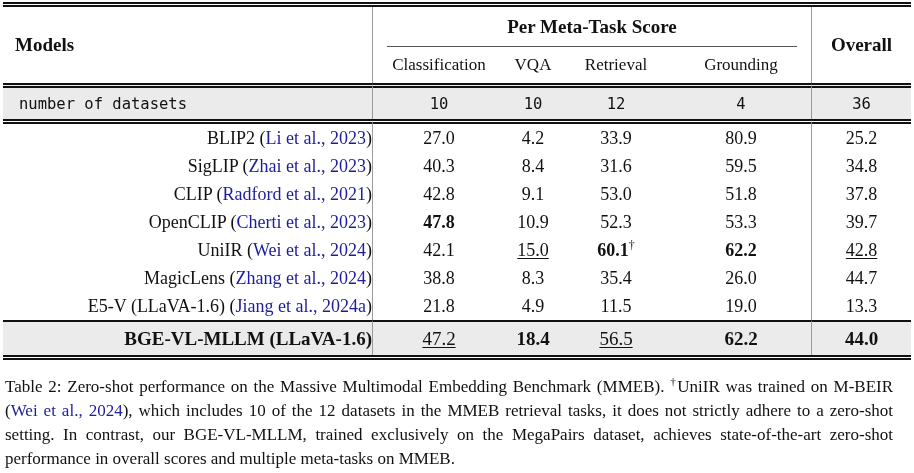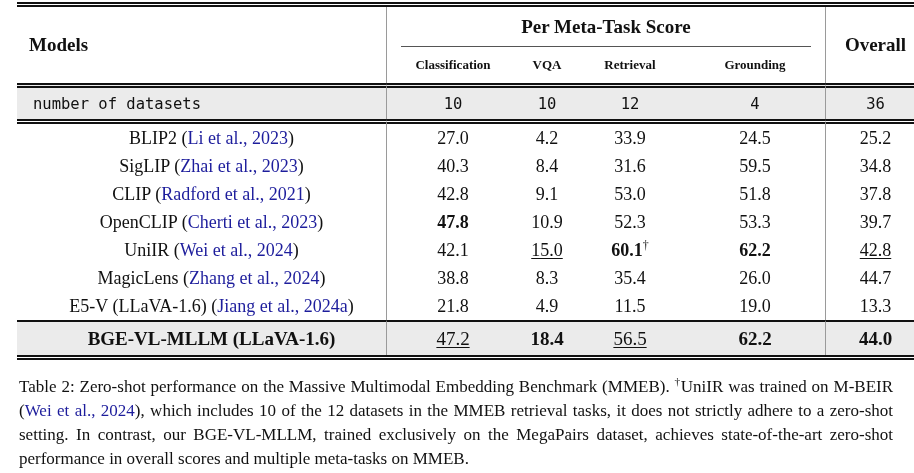--- a/index.html
+++ b/index.html
@@ -7,50 +7,50 @@
     --hl:#ebebeb;
     --rule-dark:#111111;
     --rule-gray:#9a9a9a;
   }
   html,body{margin:0;padding:0;}
   body{
     width:914px;height:473px;background:#ffffff;color:#111;
     font-family:"Liberation Serif","DejaVu Serif",serif;
     overflow:hidden;
   }
-  .page{padding:2px 3px 0 17px;}
+  .page{padding:2px 3px 0 3px;}
   table.tbl{
     width:908px;table-layout:fixed;
     border-collapse:separate;border-spacing:0;
     border-top:5px double var(--rule-dark);
     border-bottom:5px double var(--rule-dark);
   }
   th,td{padding:0;margin:0;text-align:center;vertical-align:middle;font-weight:normal;}
   .vr{border-right:1px solid var(--rule-gray);}
   
   th.models-th{
     text-align:left;padding-left:12px;font-weight:bold;font-size:19px;
   }
   th.group-th{padding:0;vertical-align:bottom;height:29px;}
   .glabel{font-weight:bold;font-size:19px;padding-top:9px;}
   .cmidrule{height:1px;background:#555;margin:8px 14px 0 14px;}
-  tr.subhead th{font-size:13px;height:36px;font-weight:bold;}
+  tr.subhead th{font-size:17px;height:36px;}
   th.overall-th{font-weight:bold;font-size:19px;}
   
   tr.datasets td{
     border-top:5px double var(--rule-dark);
     background:var(--hl);
     font-family:"DejaVu Sans Mono","Liberation Mono",monospace;
     font-size:15.5px;height:31px;
   }
   tr.datasets td.lbl{text-align:left;padding-left:16px;}
   
   tr.model-row td{height:28px;font-size:18px;}
   tr.model-row.first td{border-top:5px double var(--rule-dark);}
-  td.model-cell{text-align:center;padding-left:20px;white-space:nowrap;}
+  td.model-cell{text-align:right;padding-left:20px;white-space:nowrap;}
   .cite{color:var(--cite);cursor:pointer;}
   .b{font-weight:bold;}
   .u{text-decoration:underline;text-underline-offset:2px;}
   sup{font-size:66%;line-height:0;}
   
   tr.final td{
     border-top:2px solid var(--rule-dark);
     background:var(--hl);height:33px;font-size:19px;margin-top:12px;
   }
   tr.final td.model-cell{font-weight:bold;}
@@ -97,21 +97,21 @@
         <td>10</td>
         <td>12</td>
         <td class="vr">4</td>
         <td>36</td>
       </tr>
     <tr class="model-row first">
           <td class="model-cell vr"><span>BLIP2</span> (<span class="cite">Li et al., 2023</span>)</td>
           <td><span>27.0</span></td>
           <td><span>4.2</span></td>
           <td><span>33.9</span></td>
-          <td class="vr"><span>24.5</span></td>
+          <td class="vr"><span>80.9</span></td>
           <td><span>25.2</span></td>
         </tr>
         <tr class="model-row">
           <td class="model-cell vr"><span>SigLIP</span> (<span class="cite">Zhai et al., 2023</span>)</td>
           <td><span>40.3</span></td>
           <td><span>8.4</span></td>
           <td><span>31.6</span></td>
           <td class="vr"><span>59.5</span></td>
           <td><span>34.8</span></td>
         </tr>

